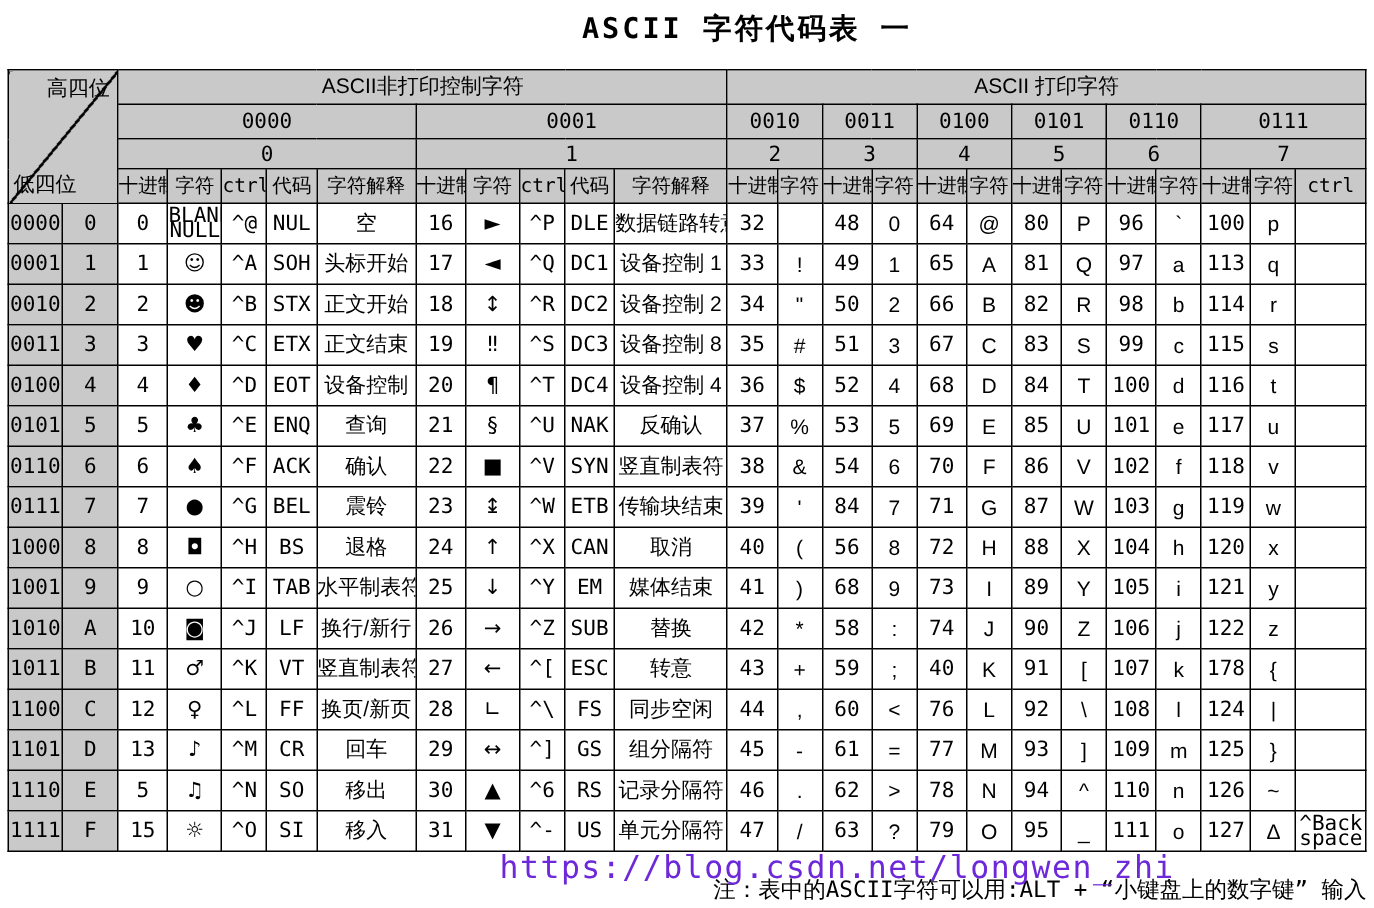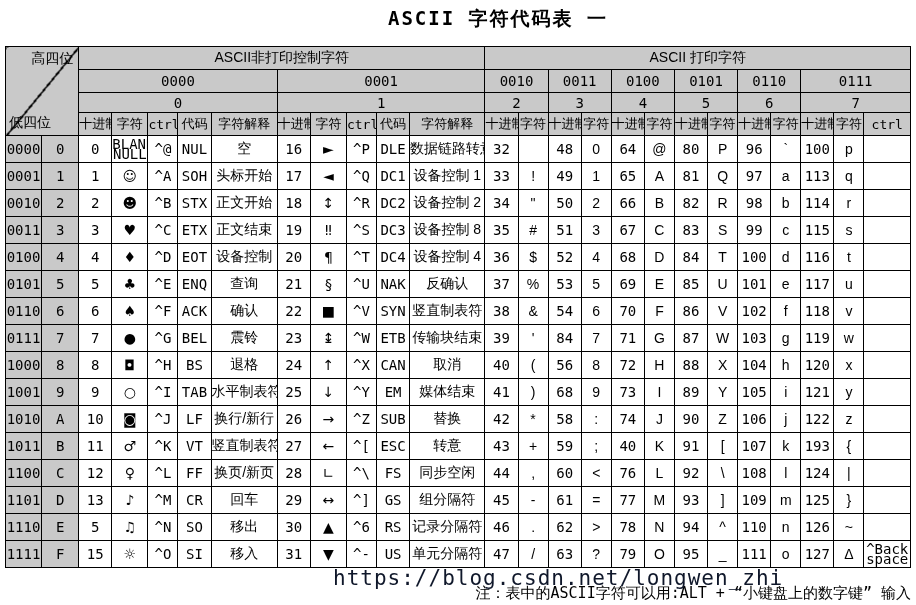--- a/index.html
+++ b/index.html
@@ -25,21 +25,21 @@
   td.pchar{font-family:"Liberation Sans",sans-serif;font-size:17px;}
   td.tiny{font-family:"DejaVu Sans Mono",monospace;font-size:9px;line-height:10px;}
   td.corner{position:relative;background:#c9c9c9;padding:0;
     background-image:linear-gradient(to bottom right,
       rgba(0,0,0,0) 49.4%, #000 49.4%, #000 51%, rgba(0,0,0,0) 51%);margin-top:12px;}
   .corner-top{position:absolute;top:3px;right:5px;font-size:14px;}
   .corner-bottom{position:absolute;bottom:3px;left:3px;font-size:14px;}
   .footnote{position:absolute;top:584px;left:0;width:911px;text-align:right;
             font-size:15px;font-family:"DejaVu Sans Mono",monospace;}
   .watermark{position:absolute;left:333px;top:566px;font-size:21px;
-             color:#0f172a;letter-spacing:1px;pointer-events:none;z-index:5;
+             color:#6d28d9;letter-spacing:1px;pointer-events:none;z-index:5;
              font-family:"DejaVu Sans Mono",monospace;}
 </style>
 </head>
 <body>
 
 <div class="page">
   <div class="title">ASCII 字符代码表 一</div>
   <table class="ascii">
     <colgroup>
         <col style="width: 36px;">
@@ -435,21 +435,21 @@
           <td class="num gb">43</td>
           <td class="pchar">+</td>
           <td class="num gb">59</td>
           <td class="pchar">;</td>
           <td class="num gb">40</td>
           <td class="pchar">K</td>
           <td class="num gb">91</td>
           <td class="pchar">[</td>
           <td class="num gb">107</td>
           <td class="pchar">k</td>
-          <td class="num gb">193</td>
+          <td class="num gb">178</td>
           <td class="pchar">{</td>
           <td class="code gb"></td>
         </tr>
         <tr class="data">
           <td class="hdr num">1100</td>
           <td class="hdr num">C</td>
           <td class="num gb">12</td>
           <td class="glyph">♀</td>
           <td class="code">^L</td>
           <td class="code">FF</td>

